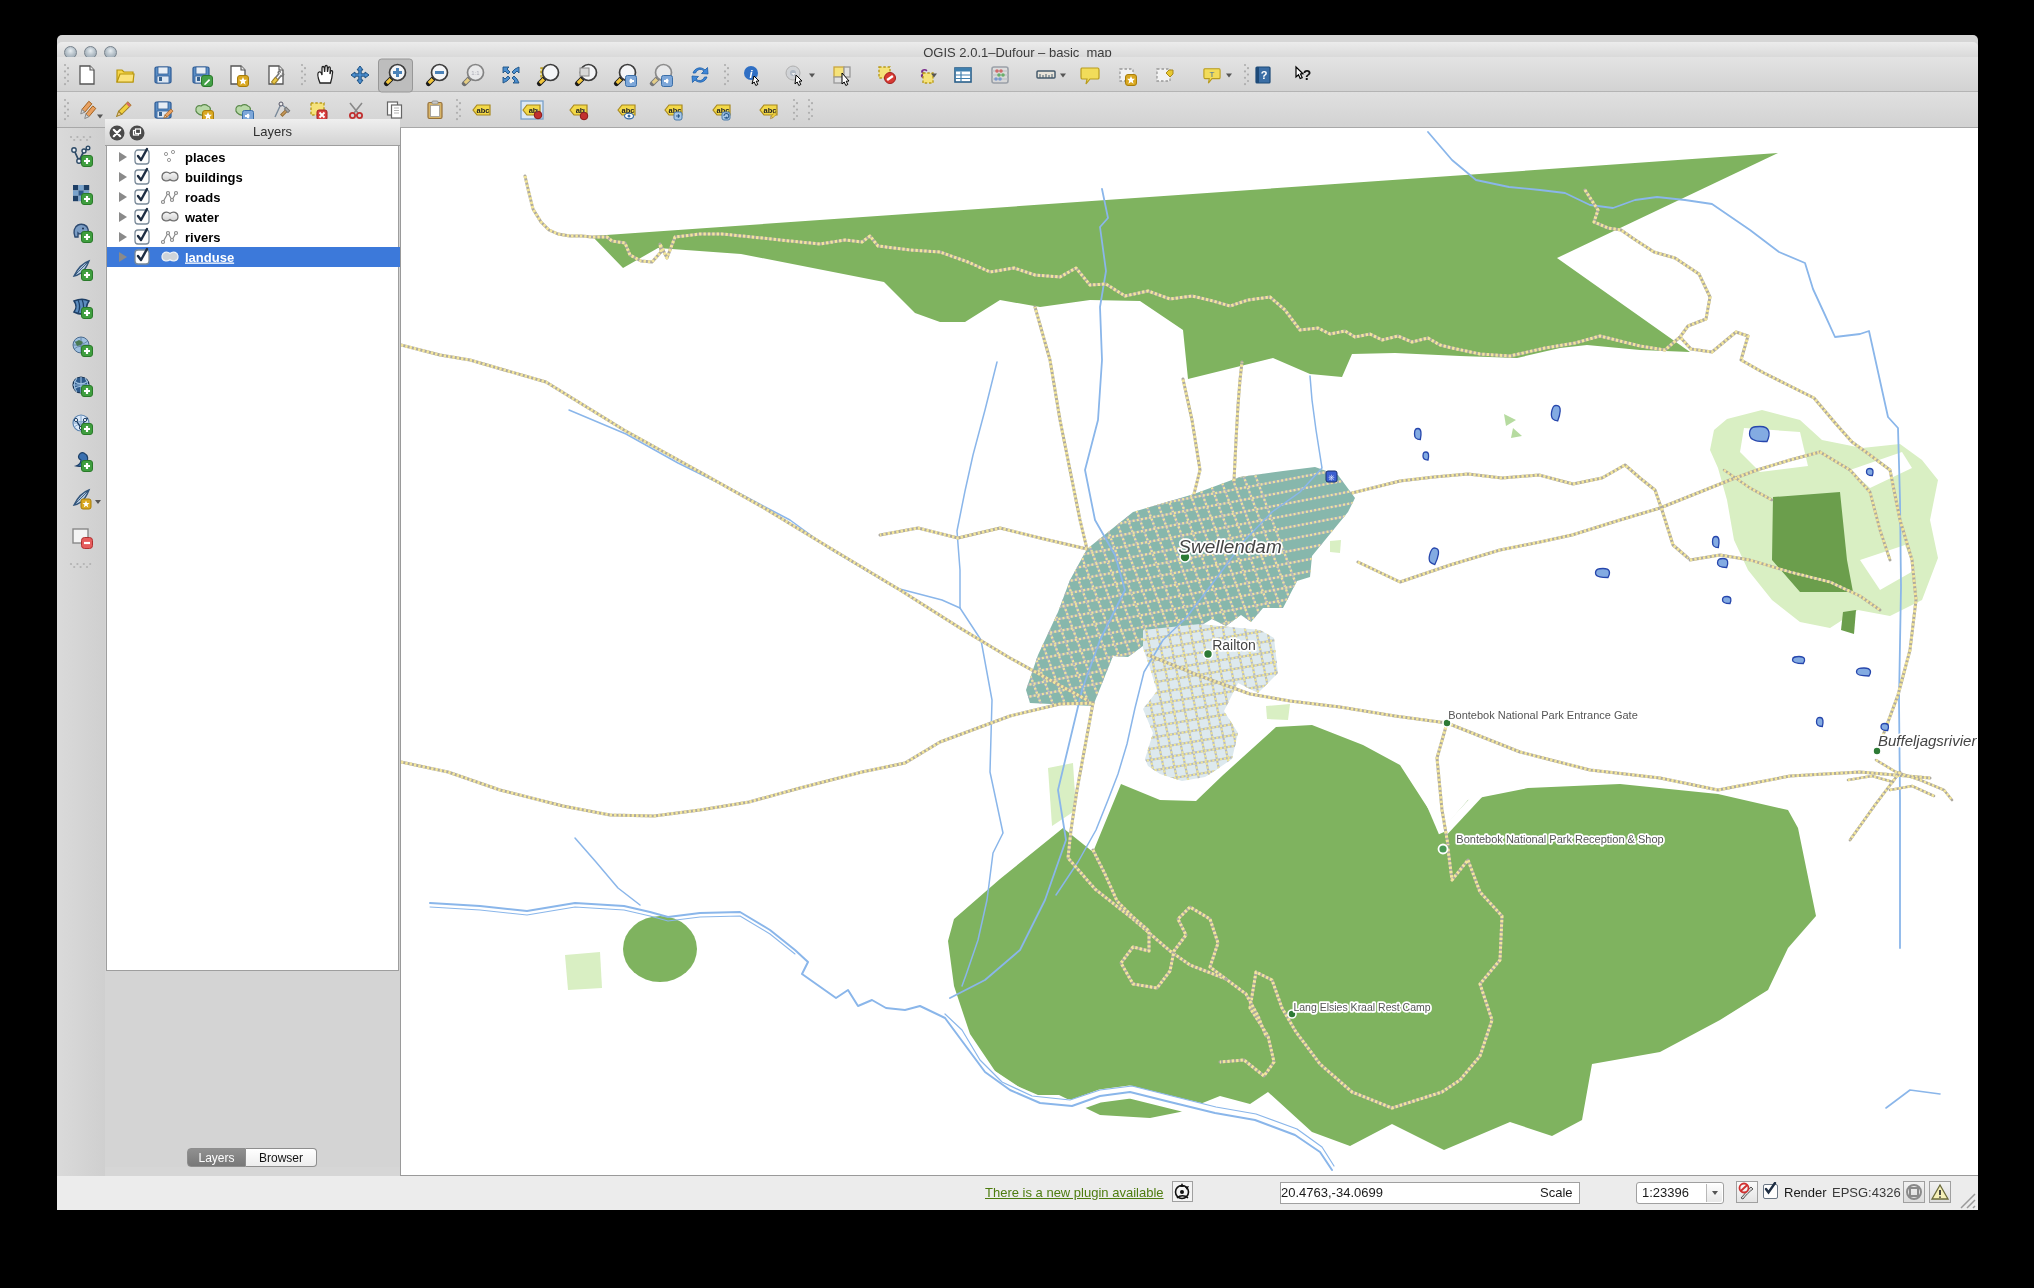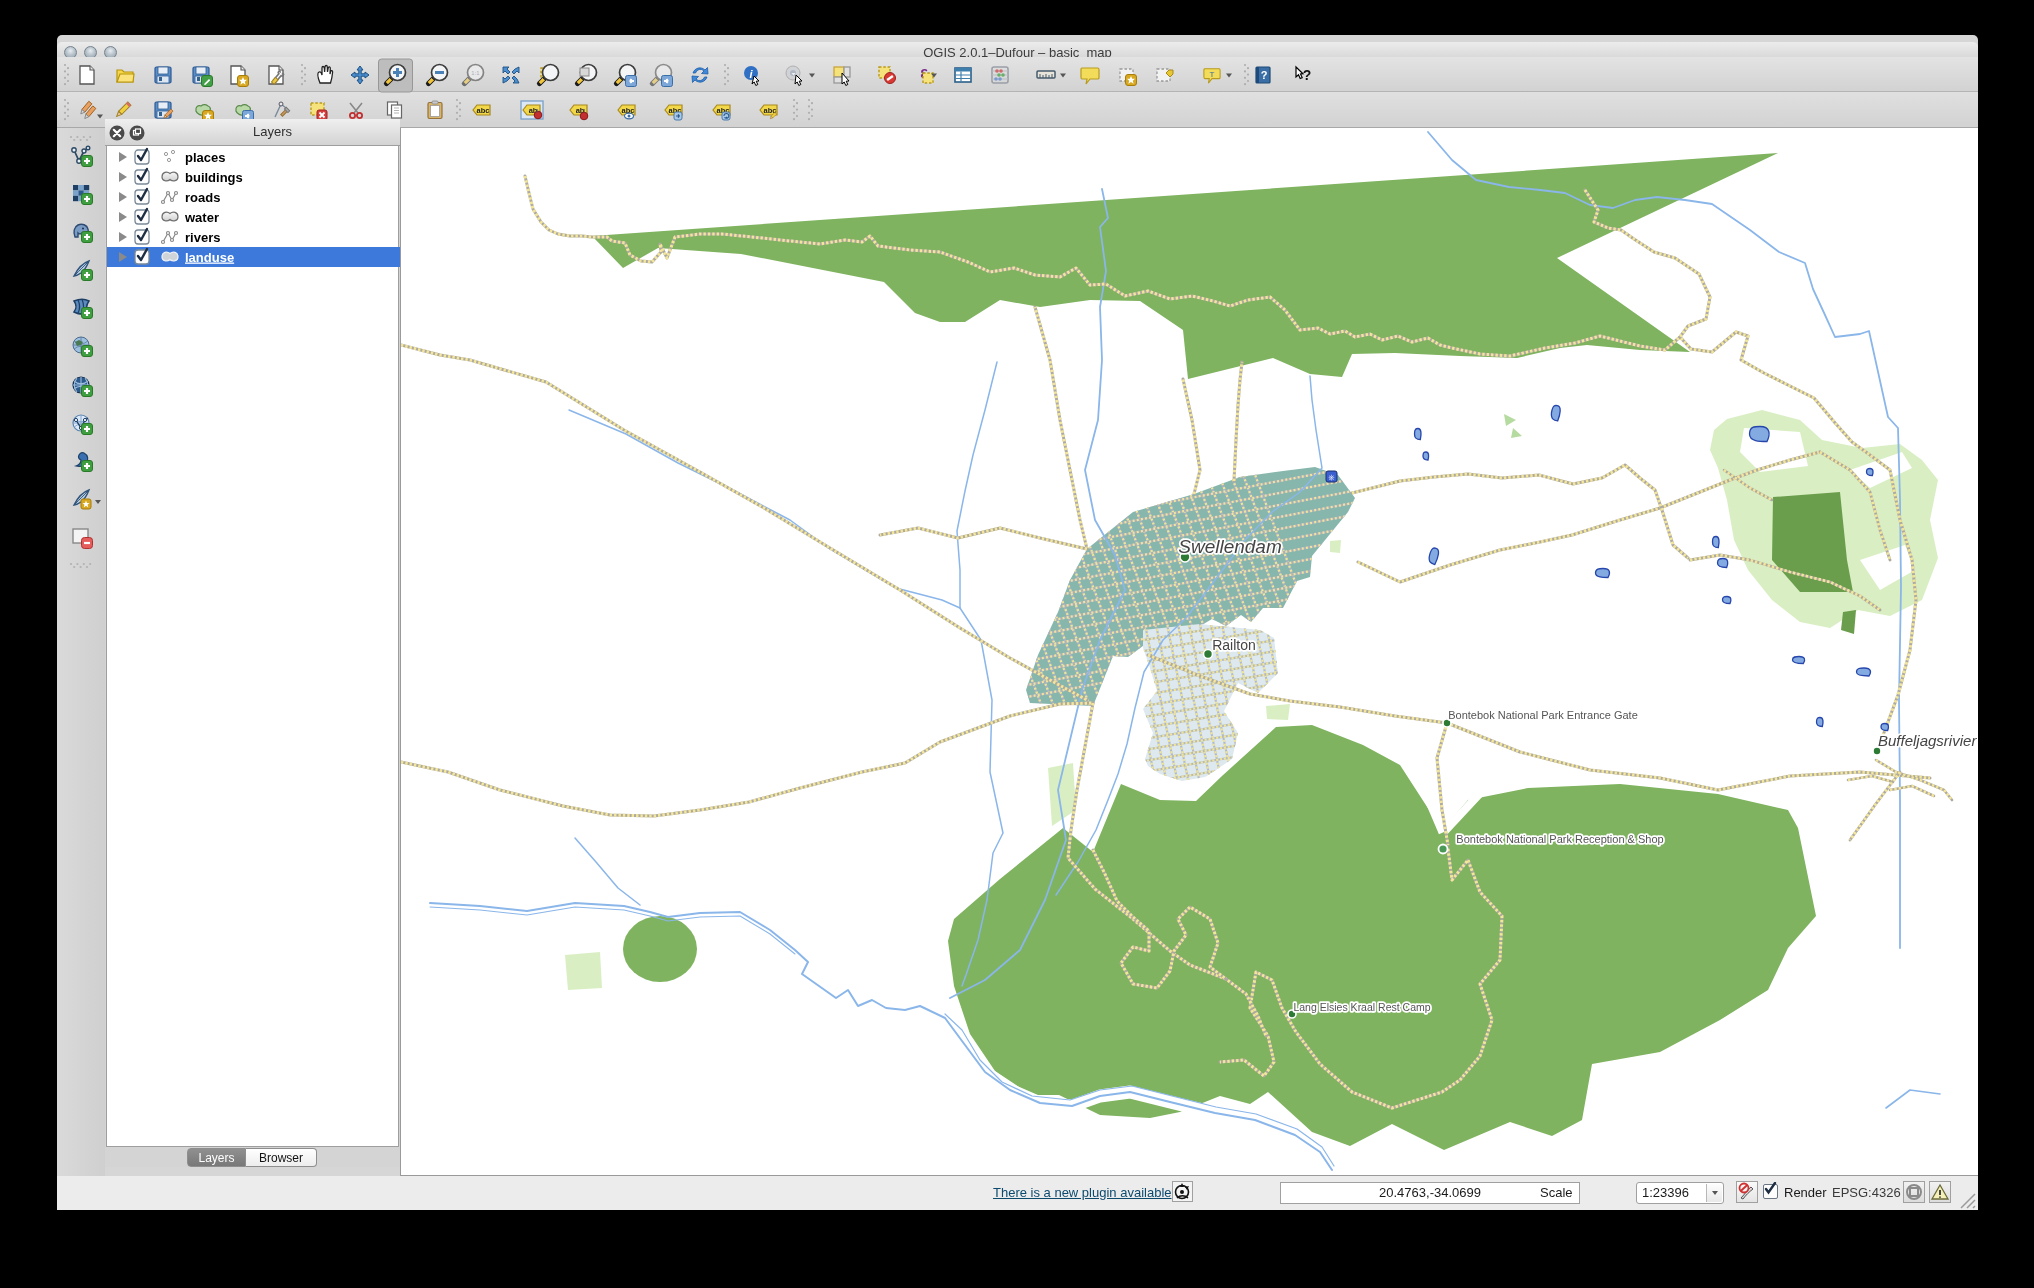--- a/index.html
+++ b/index.html
@@ -19,31 +19,31 @@
     background:linear-gradient(#e3e3e3,#d2d2d2); border-bottom:1px solid #b4b4b4; }
   #toolbar2 { position:absolute; left:0; top:57px; width:100%; height:36px;
     background:linear-gradient(#e0e0e0,#d2d2d2); border-bottom:1px solid #a8a8a8; }
   #dock { position:absolute; left:0; top:93px; width:48px; height:1048px;
     background:linear-gradient(90deg,#dadada,#cfcfcf); }
   #panel { position:absolute; left:48px; top:84px; width:295px; height:1048px;
     background:#d4d4d4; }
   #paneltitle { position:absolute; left:0; top:0; width:100%; height:27px;
     background:linear-gradient(#efefef,#d3d3d3); border-bottom:1px solid #9e9e9e;
     text-align:center; font-size:13px; line-height:26px; color:#2f2f2f; padding-left:40px; }
-  #layerlist { position:absolute; left:1px; top:27px; width:293px; height:1001px;
+  #layerlist { position:absolute; left:1px; top:27px; width:293px; height:825px;
     background:#fff; border:1px solid #9e9e9e; border-top:none; }
   #tabs { position:absolute; left:0; top:1029px; width:100%; height:19px; }
   .tab { position:absolute; top:0; height:19px; font-size:12px; text-align:center;
     line-height:18px; border:1px solid #8e8e8e; }
   #maparea { position:absolute; left:343px; top:93px; width:1578px; height:1048px;
     background:#fff; border-left:1px solid #9a9a9a; border-bottom:1px solid #9a9a9a; }
   #statusbar { position:absolute; left:0; top:1141px; width:100%; height:34px;
     background:#ececec; font-size:13px; color:#1a1a1a; }
   .sbtxt { position:absolute; top:9px; }
-  #plugin-link { color:#0c4a6e; text-decoration:underline;margin-left:8px; }
+  #plugin-link { color:#4d7c0f; text-decoration:underline; }
   .sbbox { position:absolute; background:#fff; border:1px solid #a0a0a0; }
   svg { position:absolute; }
   text { font-family:"Liberation Sans", sans-serif; }
 </style>
 </head>
 <body>
 <div id="win">
   <div id="titlebar">
     <div class="tl" style="left:7px;"></div>
     <div class="tl" style="left:27px;"></div>
@@ -1021,21 +1021,21 @@
   <div class="sbtxt" style="left:928px;"><span id="plugin-link">There is a new plugin available</span></div>
   <div class="sbbox" style="left:1115px;top:5px;width:21px;height:21px;background:#f4f4f4;">
     <svg width="19" height="19" viewBox="0 0 19 19">
           <circle cx="9" cy="10" r="6.5" fill="none" stroke="#111" stroke-width="1.6"></circle>
           <circle cx="9" cy="10" r="2" fill="#111"></circle>
           <path d="M9,1 L11,5 L7,5 Z M16,4 L14,8 L12,5 Z" fill="#111"></path>
           <path d="M4,16 C7,13 12,13 15,16" stroke="#111" stroke-width="1.4" fill="none"></path>
         </svg>
   </div>
   <div class="sbtxt" style="left:1148px;margin-top:26px;">Coordinate:</div>
-  <div class="sbbox" style="left:1223px;top:6px;width:300px;height:22px;text-align:center;font-size:13px;line-height:20px;">20.4763,-34.0699</div>
+  <div class="sbbox" style="left:1223px;top:6px;width:300px;height:22px;text-align:left;font-size:13px;line-height:20px;">20.4763,-34.0699</div>
   <div class="sbtxt" style="left:1483px;">Scale</div>
   <div class="sbbox" style="left:1579px;top:6px;width:88px;height:22px;font-size:13px;line-height:20px;border-radius:3px;">
     <span style="padding-left:5px;">1:23396</span>
     <span style="position:absolute;right:1px;top:1px;width:16px;height:18px;background:linear-gradient(#fdfdfd,#e8e8e8);border-left:1px solid #b8b8b8;border-radius:0 2px 2px 0;">
           <svg width="16" height="18" viewBox="0 0 16 18">
             <path d="M5,7 L11,7 L8,11 Z" fill="#555"></path>
           </svg>
         </span>
   </div>
   <div class="sbbox" style="left:1679px;top:5px;width:22px;height:22px;background:linear-gradient(#fafafa,#e4e4e4);">

